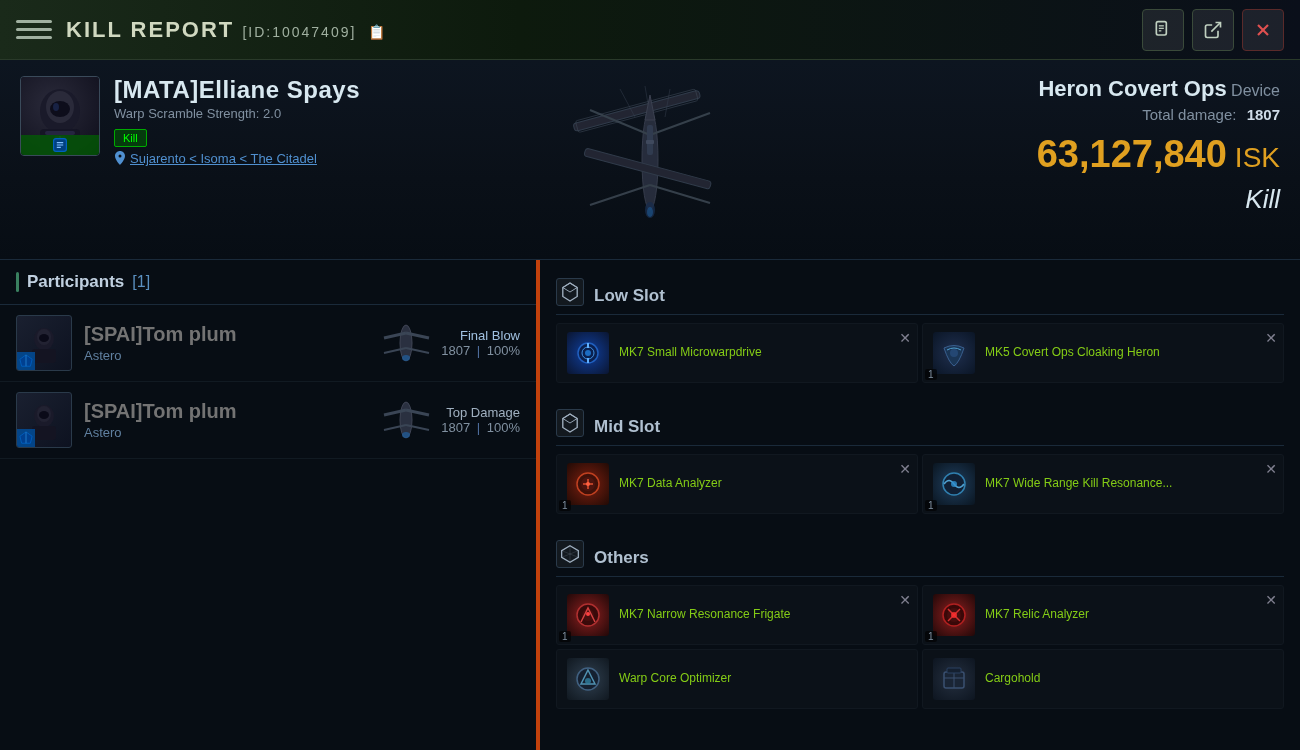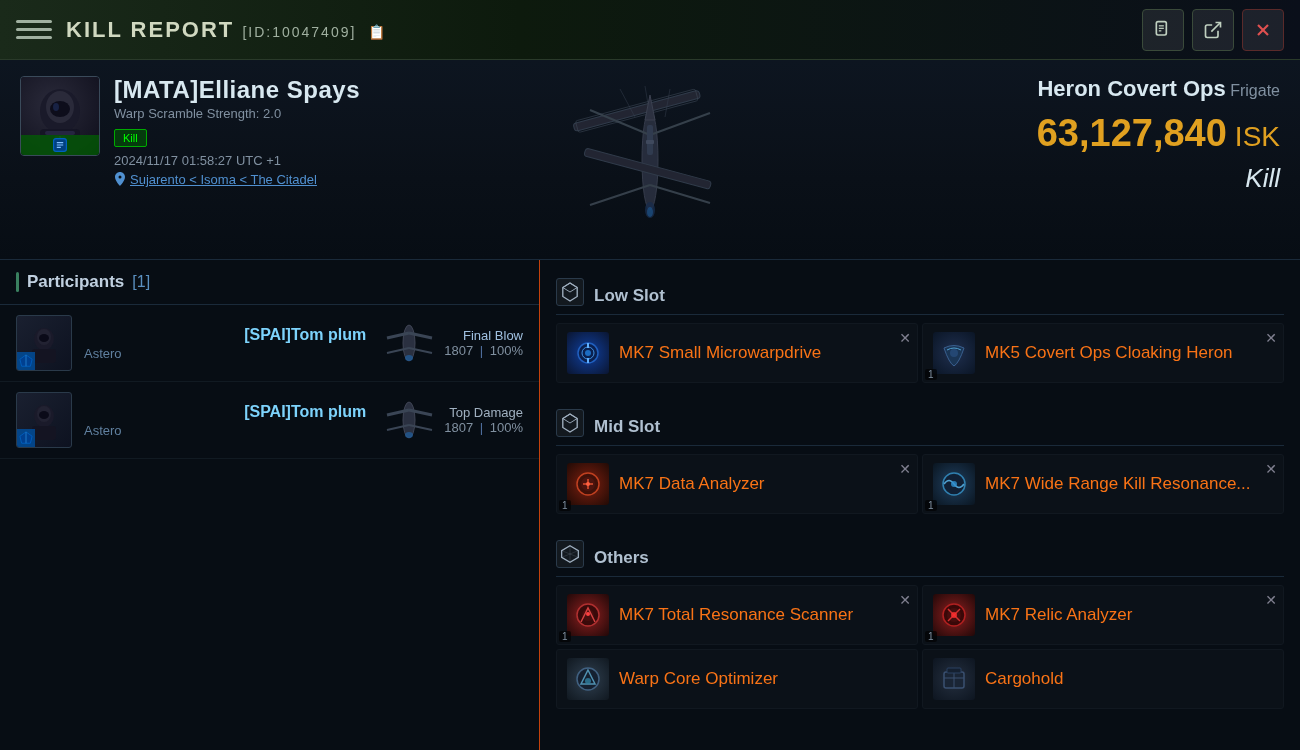--- a/index.html
+++ b/index.html
@@ -192,21 +192,21 @@
     .bottom-split {
       display: flex;
       flex: 1;
       overflow: hidden;
     }
 
     
     .participants-panel {
       width: 540px;
       flex-shrink: 0;
-      border-right: 1px solid #c2410c;
+      border-right: 4px solid #c2410c;
       background: #070d14;
       overflow-y: auto;
     }
     .participants-header {
       padding: 12px 16px;
       border-bottom: 1px solid #1a2a3a;
       display: flex; align-items: center; gap: 8px;
     }
     .participants-title {
       font-size: 17px;
@@ -245,24 +245,23 @@
       position: absolute; bottom: 0; left: 0;
       background: rgba(0,80,160,0.8);
       width: 18px; height: 18px;
       display: flex; align-items: center; justify-content: center;
     }
     .participant-info {
       flex: 1;
       margin-left: 12px;
     }
     .participant-name {
-      font-size: 16px;
-      color: #7dd3fc;
+      font-size: 20px;
+      color: #737373;
       font-weight: 600;
-      text-align: right;
     }
     .participant-ship {
       font-size: 13px;
       color: #6080a0;
       margin-top: 2px;
     }
     .participant-stats {
       text-align: right;
       font-size: 13px;
       color: #8090a0;
@@ -325,22 +324,22 @@
     }
     .equip-icon {
       width: 42px; height: 42px;
       border-radius: 3px;
       flex-shrink: 0;
       display: flex; align-items: center; justify-content: center;
       font-size: 20px;
       overflow: hidden;
     }
     .equip-name {
-      font-size: 17px;
-      color: #f97316;
+      font-size: 12px;
+      color: #84cc16;
       line-height: 1.3;
     }
     .equip-count {
       position: absolute;
       left: 2px; bottom: 2px;
       font-size: 10px;
       color: #8090a0;
       background: rgba(0,0,0,0.6);
       padding: 0 3px;
       border-radius: 2px;
@@ -426,21 +425,20 @@
         </svg>
       </div>
     </div>
 
     <div class="pilot-info">
       <div class="pilot-name">[MATA]Elliane Spays</div>
       <div class="pilot-warp">Warp Scramble Strength: 2.0</div>
       <div>
         <span class="kill-badge">Kill</span>
       </div>
-      <div class="kill-time">2024/11/17 01:58:27 UTC +1</div>
       <div class="kill-location">
         <svg width="12" height="14" viewBox="0 0 12 14" fill="#5090d0">
             <path d="M6 0C3.24 0 1 2.24 1 5c0 3.75 5 9 5 9s5-5.25 5-9c0-2.76-2.24-5-5-5zm0 6.5A1.5 1.5 0 1 1 6 3.5a1.5 1.5 0 0 1 0 3z"></path>
           </svg>
         <span style="text-decoration: underline;">Sujarento &lt; Isoma &lt; The Citadel</span>
       </div>
     </div>
 
     <div class="ship-image">
       <svg class="ship-svg" width="200" height="170" viewBox="0 0 200 170">
@@ -466,21 +464,25 @@
         <polygon points="100,20 95,45 105,45" fill="#303545" stroke="#404555" stroke-width="1"></polygon>
 
         <rect x="97" y="50" width="6" height="30" rx="2" fill="#354055"></rect>
         <rect x="96" y="65" width="8" height="4" rx="1" fill="#455065"></rect>
       </svg>
     </div>
 
     <div class="kill-stats">
       <div>
         <span class="ship-type-name">Heron Covert Ops</span>
-        <span class="ship-class">Frigate</span>
+        <span class="ship-class">Device</span>
+      </div>
+      <div class="total-damage">
+        <span>Total damage:</span>
+        <span class="val" style="margin-left:6px;">1807</span>
       </div>
       <div style="display:flex; align-items:baseline; justify-content:flex-end; margin-top:6px;">
         <span class="isk-value">63,127,840</span>
         <span class="isk-label" style="margin-left:8px;">ISK</span>
       </div>
       <div class="kill-label">Kill</div>
     </div>
   </div>
 
   <div class="bottom-split">
@@ -677,21 +679,21 @@
 
           <div class="equip-item">
             <div class="equip-icon" style="background: radial-gradient(circle, #902020, #200808);">
               <svg width="30" height="30" viewBox="0 0 30 30">
                 <circle cx="15" cy="15" r="11" fill="#3a0a0a" stroke="#b03030" stroke-width="1.5"></circle>
                 <circle cx="15" cy="15" r="6" fill="#501010" opacity="0.7"></circle>
                 <path d="M8 22 L15 8 L22 22" fill="none" stroke="#d04040" stroke-width="1.5"></path>
                 <circle cx="15" cy="14" r="2" fill="#ff4040"></circle>
               </svg>
             </div>
-            <span class="equip-name">MK7 Total Resonance Scanner</span>
+            <span class="equip-name">MK7 Narrow Resonance Frigate</span>
             <span class="equip-count">1</span>
             <span class="equip-destroy">✕</span>
           </div>
 
           <div class="equip-item">
             <div class="equip-icon" style="background: radial-gradient(circle, #902020, #200808);">
               <svg width="30" height="30" viewBox="0 0 30 30">
                 <circle cx="15" cy="15" r="11" fill="#3a0808" stroke="#b02020" stroke-width="1.5"></circle>
                 <circle cx="15" cy="15" r="7" fill="#501010" opacity="0.6"></circle>
                 <line x1="9" y1="9" x2="21" y2="21" stroke="#d03030" stroke-width="1.5"></line>

